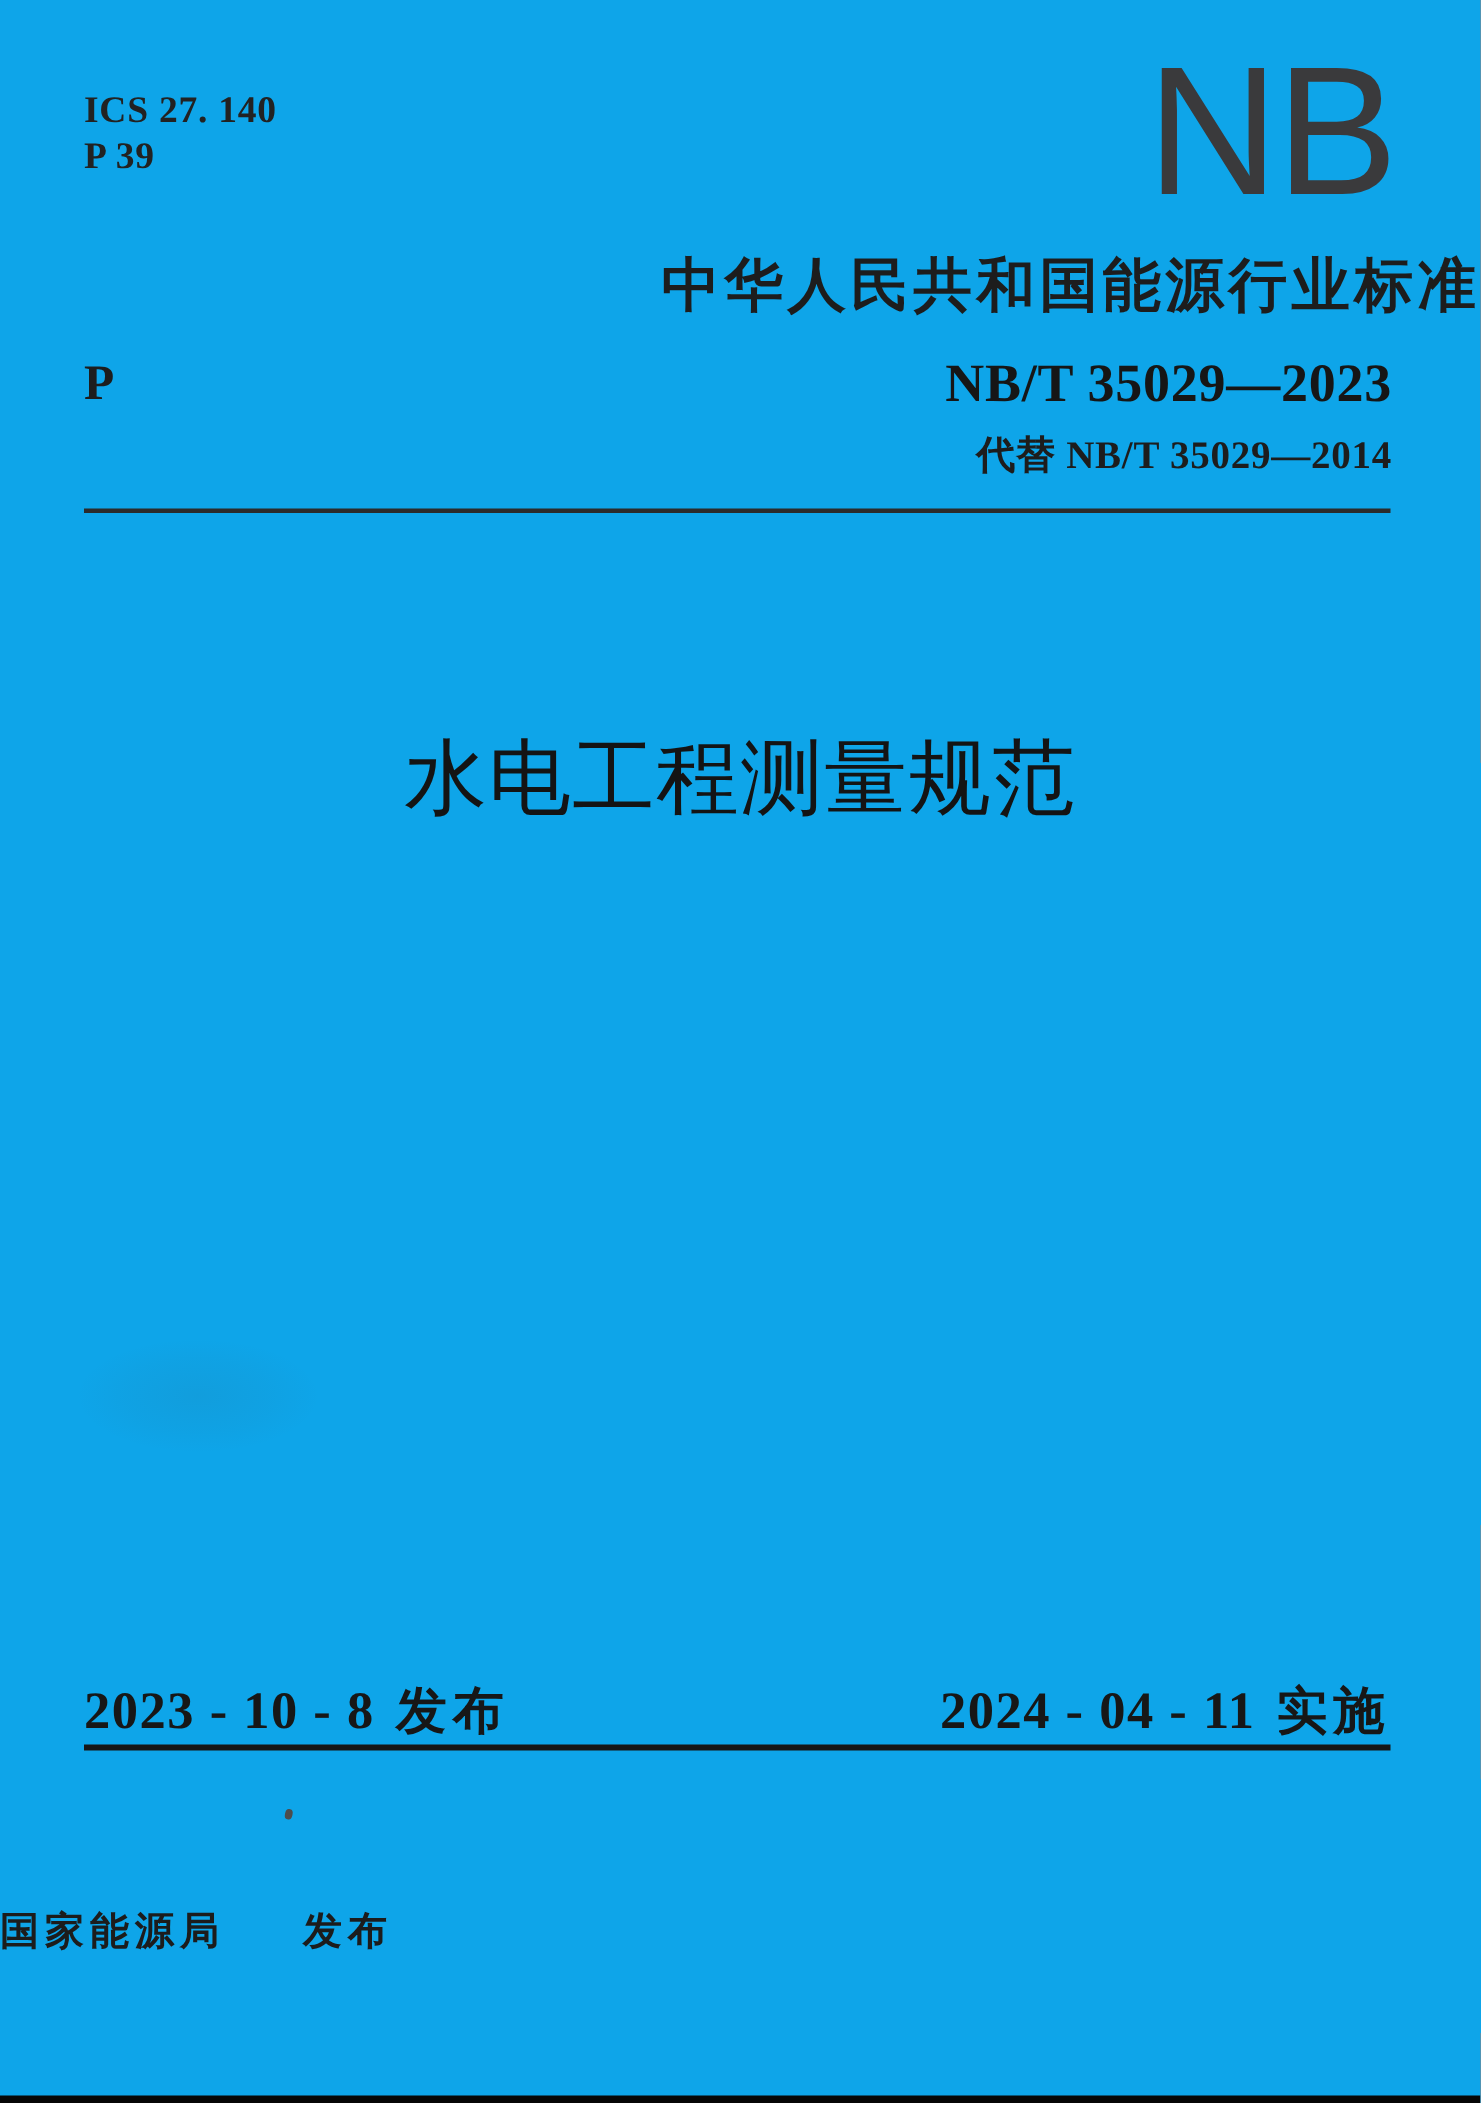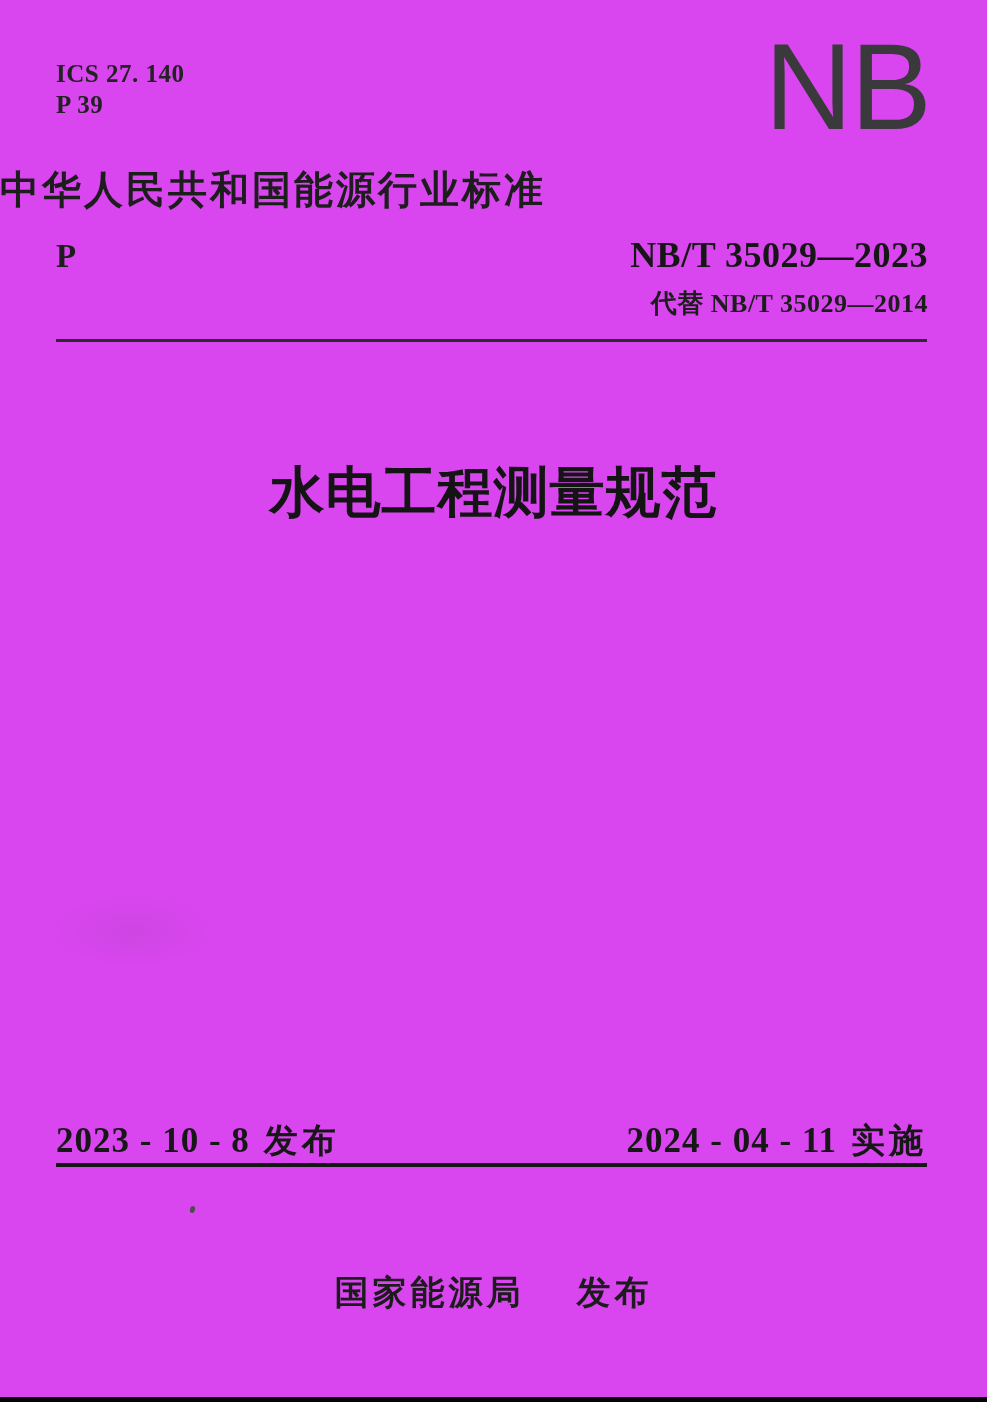--- a/index.html
+++ b/index.html
@@ -5,21 +5,21 @@
   html, body {
     margin: 0;
     padding: 0;
     background: #888;
   }
   .page {
     position: relative;
     width: 987px;
     height: 1402px;
     margin: 0 auto;
-    background: #d946ef;
+    background: #0ea5e9;
     overflow: hidden;
     color: #1c1c1c;
   }
 
   .ics-block {
     position: absolute;
     left: 56px;
     top: 58px;
     font-family: "Liberation Serif", "DejaVu Serif", serif;
     font-weight: bold;
@@ -39,21 +39,21 @@
     line-height: 1;
     letter-spacing: -2px;
     color: #3a3a3c;
   }
 
   .std-category {
     position: absolute;
     left: 0;
     right: 0;
     top: 163px;
-    text-align: left;
+    text-align: right;
     font-family: "Liberation Sans", "DejaVu Sans", sans-serif;
     font-weight: bold;
     font-size: 39px;
     letter-spacing: 3px;
     color: #1d1d1d;
   }
 
   .doc-class {
     position: absolute;
     left: 56px;
@@ -99,24 +99,24 @@
   .rule-bottom {
     top: 1163px;
     height: 4px;
     background: #161616;
   }
 
   .title-zh {
     position: absolute;
     left: 0;
     right: 0;
-    top: 456px;
+    top: 482px;
     text-align: center;
     font-family: "Liberation Serif", "DejaVu Serif", serif;
-    font-weight: 700;
+    font-weight: 400;
     font-size: 55px;
     letter-spacing: 1px;
     color: #141414;
   }
 
   .title-en {
     position: absolute;
     left: 0;
     right: 0;
     top: 577px;
@@ -172,24 +172,23 @@
     border-radius: 45%;
     background: #4d4d4d;
     transform: rotate(12deg);
   }
 
   .publisher-row {
     position: absolute;
     left: 0;
     right: 0;
     top: 1270px;
-    text-align: center;
     font-family: Liberation Mono, monospace;
     font-weight: bold;
-    font-size: 34px;
+    font-size: 26px;
     letter-spacing: 4px;
     color: #1c1c1c;
     white-space: nowrap;
   }
   .pub-gap {
     display: inline-block;
     width: 52px;
   }
 
   .scan-edge {

